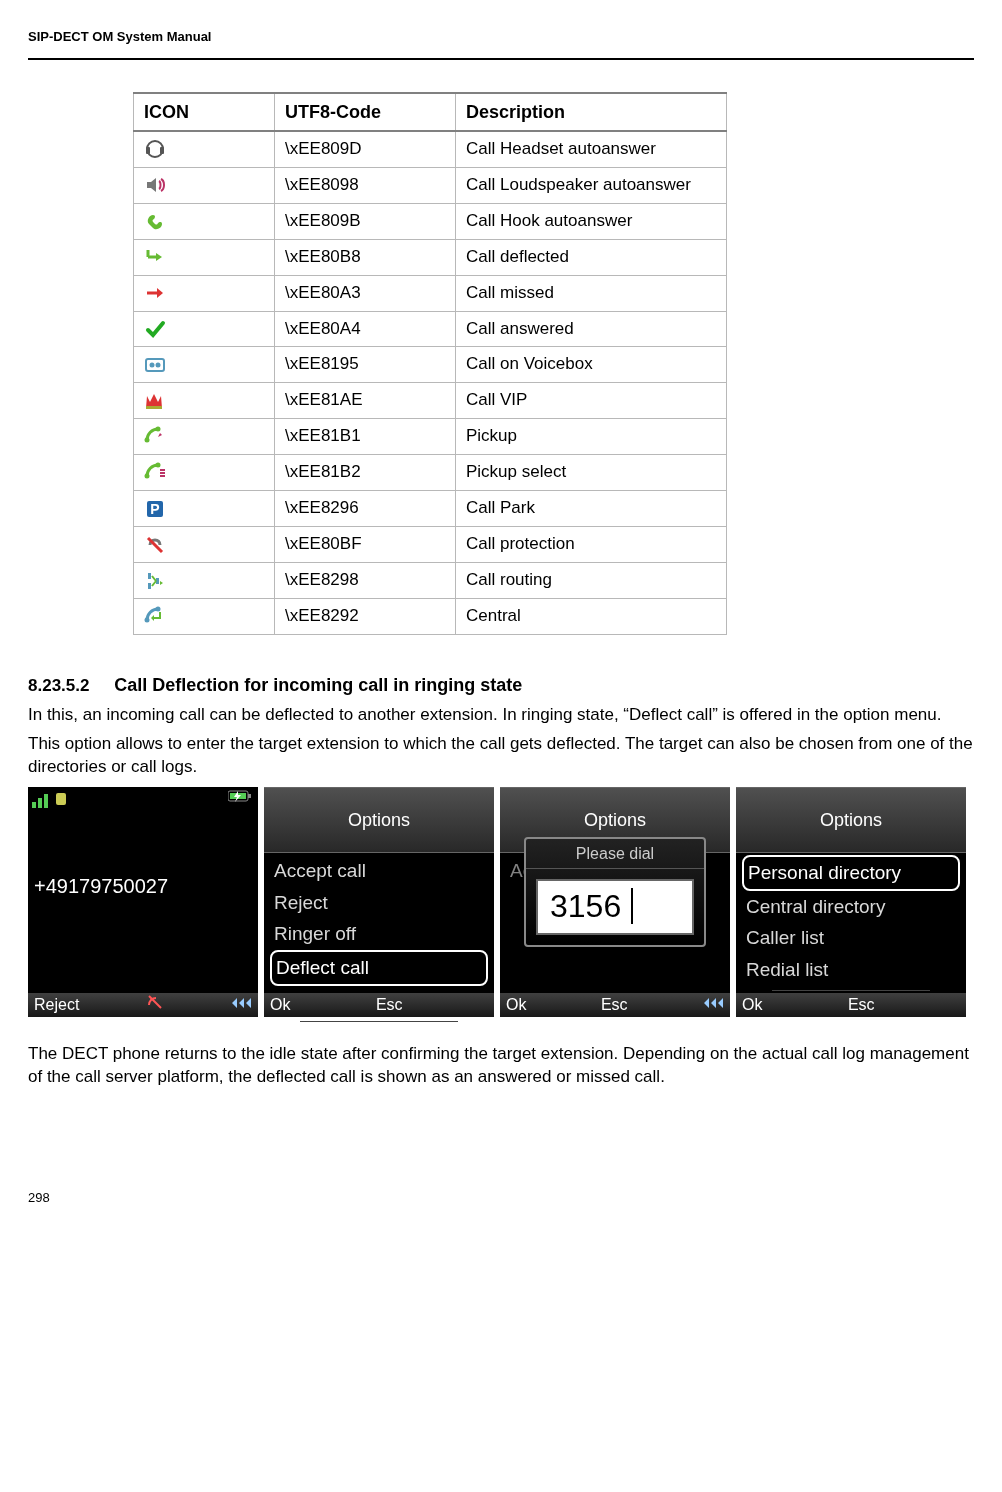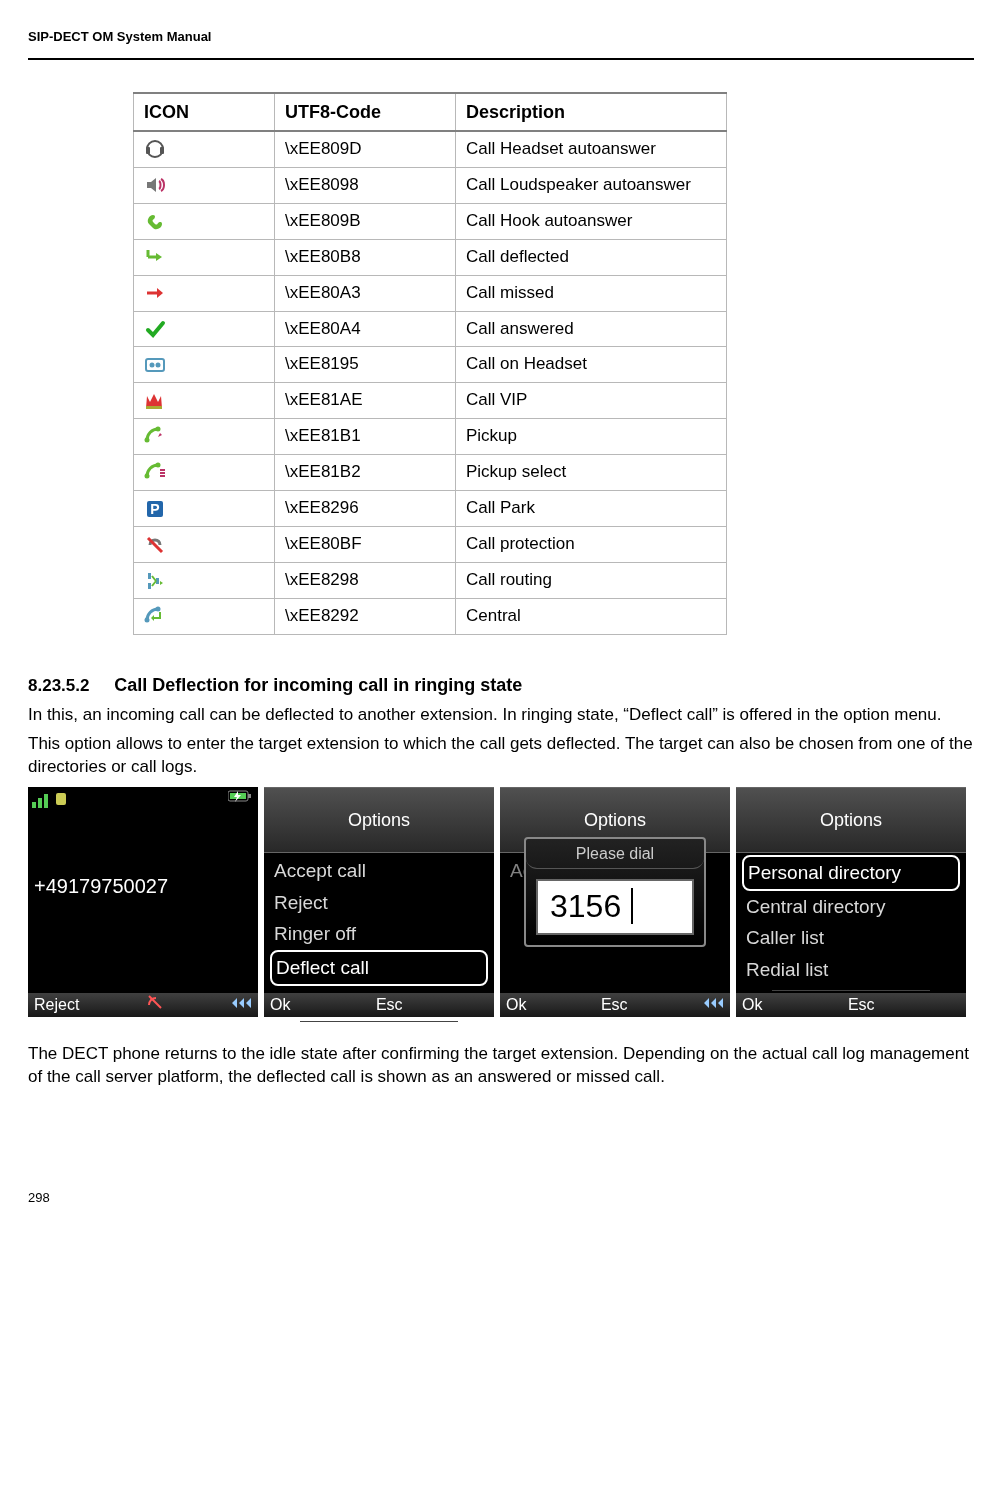--- a/index.html
+++ b/index.html
@@ -106,21 +106,20 @@
       position:absolute;
       top: 50px; left: 24px; right: 24px;
       background: linear-gradient(#222,#000);
       border: 2px solid #888;
       border-radius: 4px;
       padding: 0;
     }
     .dial-popup-title {
       color:#ccc; font-size:16px; text-align:center; padding:4px 0;
       border-bottom:1px solid #555;
-      border-radius:11px;
     }
     .dial-input {
       margin:10px; background:#fff; color:#000; font-size:32px;
       padding:4px 12px; text-align:left; border:2px solid #666;
     }
     .bars svg { display:block;}
     .page-num { font-size:13px; margin-top: 100px; }
   </style>
 </head>
 <body>
@@ -262,21 +261,21 @@
         <td>\xEE80A4</td>
         <td>Call answered</td>
       </tr>
       <tr>
         <td class="icon-cell">
           <svg width="22" height="22" viewBox="0 0 22 22">
             <use href="#i-voicebox"></use>
           </svg>
         </td>
         <td>\xEE8195</td>
-        <td>Call on Headset</td>
+        <td>Call on Voicebox</td>
       </tr>
       <tr>
         <td class="icon-cell">
           <svg width="22" height="22" viewBox="0 0 22 22">
             <use href="#i-vip"></use>
           </svg>
         </td>
         <td>\xEE81AE</td>
         <td>Call VIP</td>
       </tr>

